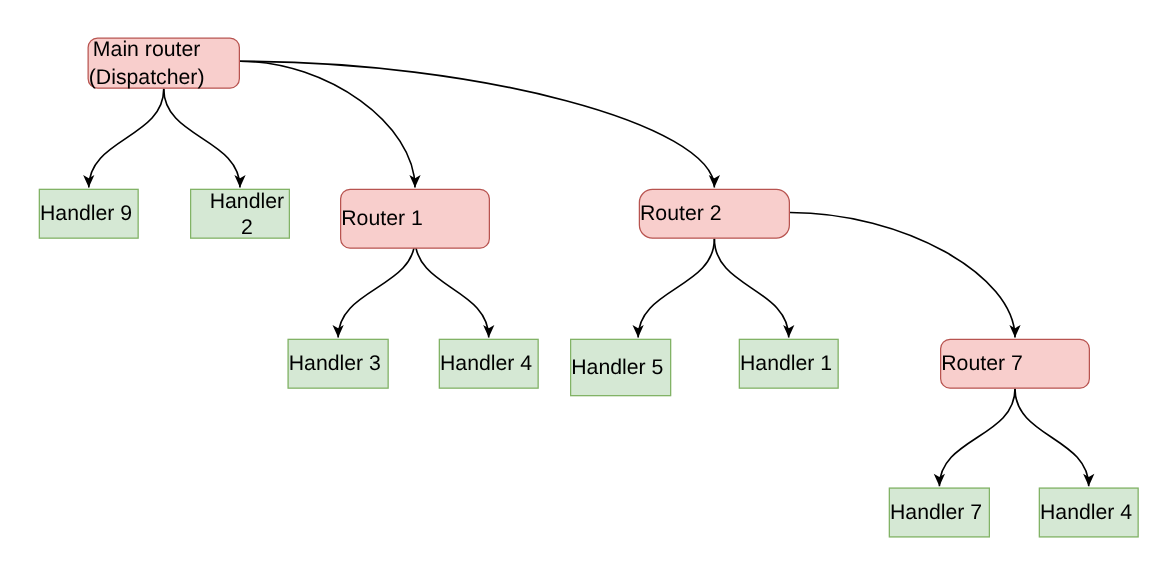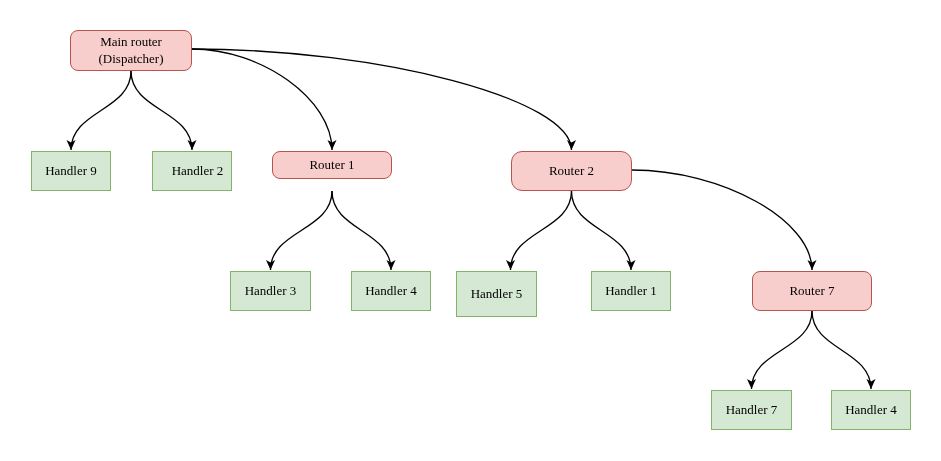--- a/index.html
+++ b/index.html
@@ -25,27 +25,26 @@
   .edges-layer path.edge {
     fill: none;
     stroke: var(--edge-color, #000000);
     stroke-width: 1.3;
   }
   .node {
     position: absolute;
     box-sizing: border-box;
     display: flex;
     align-items: center;
-    justify-content: center;
+    justify-content: flex-start;
     text-align: center;
-    font-size: 13px;
+    font-size: 17px;
     line-height: 1.25;
     color: #000000;
     white-space: pre-line;
-    font-family: Liberation Serif, serif;
   }
   .node.router {
     background: var(--router-fill, #f8cecc);
     border: 1.3px solid var(--router-border, #b85450);
     border-radius: 8px;
   }
   .node.handler {
     background: var(--handler-fill, #d5e8d4);
     border: 1.3px solid var(--handler-border, #82b366);
   }
@@ -72,21 +71,21 @@
         <path d="M 632 170 C 722 170 812 220 812 270" class="edge" marker-end="url(#arrow)"></path>
         <path d="M 812 311 C 812 350 751.5 350 751.5 389" class="edge" marker-end="url(#arrow)"></path>
         <path d="M 812 311 C 812 350 871 350 871 389" class="edge" marker-end="url(#arrow)"></path>
       </g>
   </svg>
   <div id="nodes">
       <div class="node router" style="left: 70px; top: 30px; width: 122px; height: 41px;"><span class="node-label">Main router
 (Dispatcher)</span></div>
       <div class="node handler" style="left: 31px; top: 151px; width: 80px; height: 40px;"><span class="node-label">Handler 9</span></div>
       <div class="node handler" style="left: 152px; top: 151px; width: 80px; height: 40px; padding-left: 11px;"><span class="node-label">Handler 2</span></div>
-      <div class="node router" style="left: 272px; top: 151px; width: 120px; height: 28px;"><span class="node-label">Router 1</span></div>
+      <div class="node router" style="left: 272px; top: 151px; width: 120px; height: 48px;"><span class="node-label">Router 1</span></div>
       <div class="node router" style="left: 511px; top: 151px; width: 121px; height: 40px; border-radius: 11px;"><span class="node-label">Router 2</span></div>
       <div class="node handler" style="left: 230px; top: 271px; width: 81px; height: 40px;"><span class="node-label">Handler 3</span></div>
       <div class="node handler" style="left: 351px; top: 271px; width: 80px; height: 40px;"><span class="node-label">Handler 4</span></div>
       <div class="node handler" style="left: 456px; top: 271px; width: 81px; height: 46px;"><span class="node-label">Handler 5</span></div>
       <div class="node handler" style="left: 591px; top: 271px; width: 80px; height: 40px;"><span class="node-label">Handler 1</span></div>
       <div class="node router" style="left: 752px; top: 271px; width: 120px; height: 40px;"><span class="node-label">Router 7</span></div>
       <div class="node handler" style="left: 711px; top: 390px; width: 81px; height: 40px;"><span class="node-label">Handler 7</span></div>
       <div class="node handler" style="left: 831px; top: 390px; width: 80px; height: 40px;"><span class="node-label">Handler 4</span></div>
     </div>
 </div>

